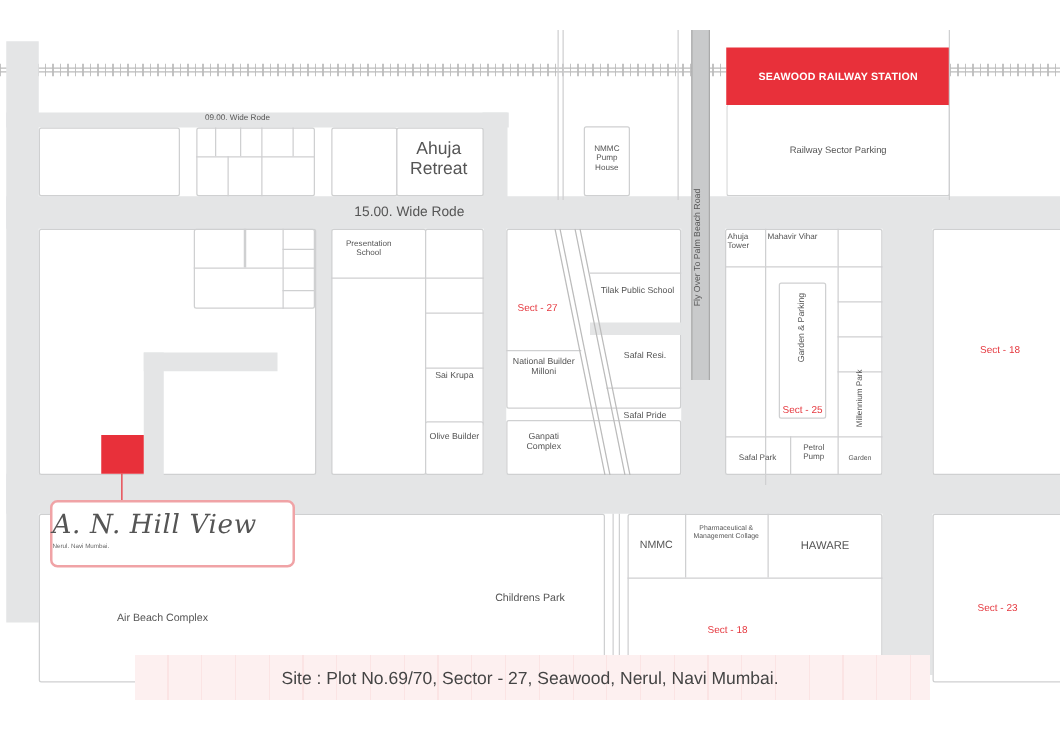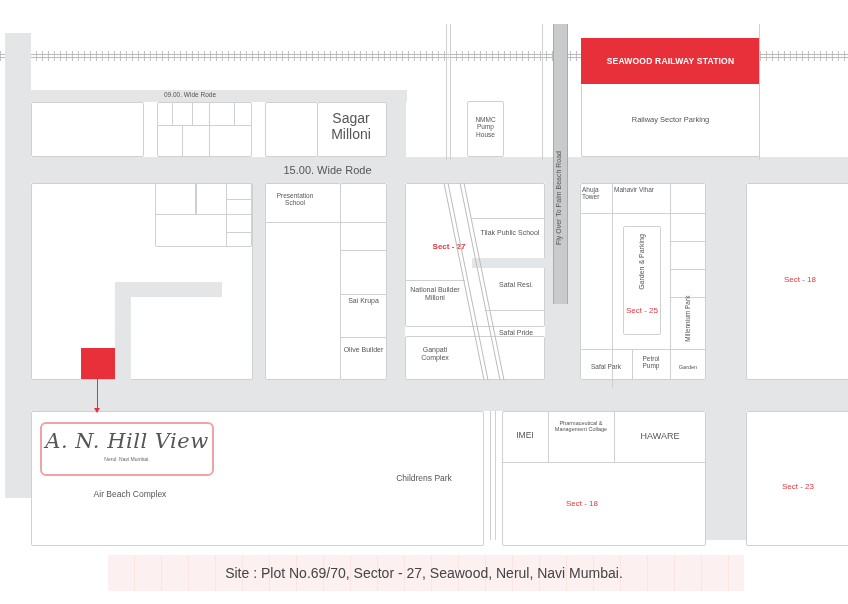--- a/index.html
+++ b/index.html
@@ -16,26 +16,26 @@
         linear-gradient(#aaa, #aaa),
         repeating-linear-gradient(90deg, #b5b5b5 0 1px, transparent 1px 6px);
       background-size: 100% 1px, 100% 1px, 100% 10px;
       background-position: 0 3px, 0 6px, 0 0;
       background-repeat: no-repeat, no-repeat, repeat-x;
       opacity: 0.8; }
     .station { position: absolute; left: 581px; top: 38px; width: 179px; height: 46px; background: #e8303a; color: #fff; font-weight: bold; font-size: 8.5px; display: flex; align-items: center; justify-content: center; letter-spacing: 0.2px; }
     .site-marker { position: absolute; left: 81px; top: 348px; width: 34px; height: 31px; background: #e8303a; }
     .arrow-line { position: absolute; left: 97px; top: 379px; width: 1px; height: 30px; background: #e8303a; }
     .arrow-head { position: absolute; left: 94px; top: 408px; width: 0; height: 0; border-left: 3.5px solid transparent; border-right: 3.5px solid transparent; border-top: 5px solid #e8303a; }
-    .brand { position: absolute; left: 40px; top: 422px; width: 174px; height: 54px; border: 2px solid #f0a3a6; border-radius: 6px; box-sizing: border-box; background: #fff; text-align: center; }
+    .brand { position: absolute; left: 40px; top: 400px; width: 196px; height: 54px; border: 2px solid #f0a3a6; border-radius: 6px; box-sizing: border-box; background: #fff; text-align: left; }
     .brand-title { font-family: "DejaVu Serif", serif; font-style: italic; font-size: 21px; color: #555; margin-top: 5px; letter-spacing: 0.5px; }
     .brand-sub { font-size: 5px; color: #666; margin-top: 3px; }
     .flyover { position: absolute; left: 553px; top: 24px; width: 15px; height: 280px; background: #c9cacb; border-left: 1px solid #aaa; border-right: 1px solid #aaa; box-sizing: border-box; }
     .flyover-lbl { position: absolute; left: 499px; top: 192px; width: 124px; height: 12px; font-size: 7px; color: #555; transform: rotate(-90deg); text-align: center; }
-    .footer { position: absolute; left: 0; top: 555px; width: 848px; height: 40px; }
+    .footer { position: absolute; left: 0; top: 524px; width: 848px; height: 40px; }
     .footer-band { position: absolute; left: 108px; top: 0; width: 636px; height: 36px; background: repeating-linear-gradient(90deg, #fdf0f0 0 26px, #fbe4e4 26px 27px); }
     .footer-text { position: absolute; left: 0; top: 10px; width: 848px; text-align: center; font-size: 14px; color: #444; }
   </style>
 </head>
 <body>
 
 <div class="map">
 
   <div class="rail" style="left:0;top:51px;width:581px;"></div>
   <div class="rail" style="left:760px;top:51px;width:88px;"></div>
@@ -55,21 +55,21 @@
   <div class="ln" style="left:157px;top:125px;width:95px;height:1px;"></div>
   <div class="ln" style="left:172px;top:102px;width:1px;height:23px;"></div>
   <div class="ln" style="left:192px;top:102px;width:1px;height:23px;"></div>
   <div class="ln" style="left:209px;top:102px;width:1px;height:55px;"></div>
   <div class="ln" style="left:234px;top:102px;width:1px;height:23px;"></div>
   <div class="ln" style="left:182px;top:125px;width:1px;height:32px;"></div>
   <div class="lbl" style="left:145px;top:91px;width:90px;font-size:6.5px;">09.00. Wide Rode</div>
 
   <div class="blk" style="left:265px;top:102px;width:53px;height:55px;"></div>
   <div class="blk" style="left:317px;top:102px;width:70px;height:55px;"></div>
-  <div class="lbl" style="left:320px;top:110px;width:62px;font-size:14px;">Sagar Milloni</div>
+  <div class="lbl" style="left:320px;top:110px;width:62px;font-size:14px;">Ahuja Retreat</div>
   <div class="lbl" style="left:265px;top:164px;width:125px;font-size:11px;">15.00. Wide Rode</div>
 
   <div class="ln" style="left:446px;top:24px;width:1px;height:136px;"></div>
   <div class="ln" style="left:450px;top:24px;width:1px;height:136px;"></div>
   <div class="blk" style="left:467px;top:101px;width:37px;height:56px;"></div>
   <div class="lbl" style="left:469px;top:116px;width:33px;font-size:6.5px;">NMMC Pump House</div>
   <div class="ln" style="left:542px;top:24px;width:1px;height:136px;"></div>
 
   <div class="flyover"></div>
   <div class="flyover-lbl">Fly Over To Palm Beach Road</div>
@@ -98,21 +98,21 @@
   <div class="ln" style="left:340px;top:250px;width:47px;height:1px;"></div>
   <div class="ln" style="left:340px;top:294px;width:47px;height:1px;"></div>
   <div class="lbl" style="left:342px;top:297px;width:43px;font-size:7px;">Sai Krupa</div>
   <div class="blk" style="left:340px;top:337px;width:47px;height:43px;"></div>
   <div class="lbl" style="left:342px;top:346px;width:43px;font-size:7px;">Olive Builder</div>
 
   <div class="blk" style="left:405px;top:183px;width:140px;height:144px;"></div>
   <div class="ln" style="left:405px;top:280px;width:60px;height:1px;"></div>
   <div class="ln" style="left:472px;top:218px;width:73px;height:1px;"></div>
   <div class="ln" style="left:485px;top:310px;width:60px;height:1px;"></div>
-  <div class="red-lbl" style="left:424px;top:242px;width:50px;font-size:8px;font-weight:bold;">Sect - 27</div>
+  <div class="red-lbl" style="left:405px;top:242px;width:50px;font-size:8px;font-weight:normal;">Sect - 27</div>
   <div class="lbl" style="left:410px;top:286px;width:50px;font-size:7px;">National Builder Milloni</div>
   <div class="lbl" style="left:475px;top:229px;width:70px;font-size:7px;">Tilak Public School</div>
   <div class="road" style="left:472px;top:258px;width:73px;height:10px;"></div>
   <div class="lbl" style="left:490px;top:281px;width:52px;font-size:7px;">Safal Resi.</div>
   <div class="blk" style="left:405px;top:336px;width:140px;height:44px;"></div>
   <div class="lbl" style="left:410px;top:346px;width:50px;font-size:7px;">Ganpati Complex</div>
   <div class="lbl" style="left:490px;top:329px;width:52px;font-size:7px;">Safal Pride</div>
 
   <svg style="position:absolute;left:440px;top:183px;" width="70" height="197">
     <line x1="4" y1="0" x2="44" y2="197" stroke="#bbb" stroke-width="1"></line>
@@ -128,41 +128,41 @@
   <div class="ln" style="left:670px;top:183px;width:1px;height:197px;"></div>
   <div class="ln" style="left:670px;top:213px;width:36px;height:1px;"></div>
   <div class="ln" style="left:670px;top:241px;width:36px;height:1px;"></div>
   <div class="ln" style="left:670px;top:269px;width:36px;height:1px;"></div>
   <div class="ln" style="left:670px;top:297px;width:36px;height:1px;"></div>
   <div class="ln" style="left:580px;top:349px;width:126px;height:1px;"></div>
   <div class="lbl" style="left:580px;top:186px;width:30px;font-size:6.5px;text-align:left;padding-left:2px;">Ahuja Tower</div>
   <div class="lbl" style="left:614px;top:186px;width:40px;font-size:6.5px;">Mahavir Vihar</div>
   <div class="blk" style="left:623px;top:226px;width:38px;height:109px;"></div>
   <div class="lbl" style="left:609px;top:258px;width:66px;font-size:7px;transform:rotate(-90deg);">Garden &amp; Parking</div>
-  <div class="red-lbl" style="left:620px;top:306px;width:44px;font-size:8px;">Sect - 25</div>
+  <div class="red-lbl" style="left:620px;top:323px;width:44px;font-size:8px;">Sect - 25</div>
   <div class="lbl" style="left:662px;top:315px;width:52px;font-size:6.5px;transform:rotate(-90deg);">Millennium Park</div>
   <div class="lbl" style="left:581px;top:363px;width:50px;font-size:6.5px;">Safal Park</div>
   <div class="ln" style="left:632px;top:349px;width:1px;height:31px;"></div>
   <div class="lbl" style="left:634px;top:355px;width:34px;font-size:6.5px;">Petrol Pump</div>
   <div class="lbl" style="left:671px;top:364px;width:34px;font-size:5.5px;">Garden</div>
 
   <div class="blk" style="left:746px;top:183px;width:110px;height:197px;"></div>
   <div class="red-lbl" style="left:770px;top:275px;width:60px;font-size:8px;">Sect - 18</div>
 
   <div class="blk" style="left:31px;top:411px;width:453px;height:135px;"></div>
   <div class="lbl" style="left:60px;top:490px;width:140px;font-size:8.5px;">Air Beach Complex</div>
   <div class="lbl" style="left:374px;top:474px;width:100px;font-size:8.5px;">Childrens Park</div>
   <div class="ln" style="left:490px;top:411px;width:1px;height:129px;"></div>
   <div class="ln" style="left:495px;top:411px;width:1px;height:129px;"></div>
 
   <div class="blk" style="left:502px;top:411px;width:204px;height:135px;"></div>
   <div class="ln" style="left:502px;top:462px;width:204px;height:1px;"></div>
   <div class="ln" style="left:548px;top:411px;width:1px;height:51px;"></div>
   <div class="ln" style="left:614px;top:411px;width:1px;height:51px;"></div>
-  <div class="lbl" style="left:504px;top:431px;width:42px;font-size:8.5px;">IMEI</div>
+  <div class="lbl" style="left:504px;top:431px;width:42px;font-size:8.5px;">NMMC</div>
   <div class="lbl" style="left:550px;top:420px;width:62px;font-size:5.5px;">Pharmaceutical &amp; Management Collage</div>
   <div class="lbl" style="left:616px;top:431px;width:88px;font-size:9px;">HAWARE</div>
   <div class="red-lbl" style="left:550px;top:499px;width:64px;font-size:8px;">Sect - 18</div>
 
   <div class="blk" style="left:746px;top:411px;width:110px;height:135px;"></div>
   <div class="red-lbl" style="left:768px;top:482px;width:60px;font-size:8px;">Sect - 23</div>
 
   <div class="arrow-line"></div>
   <div class="arrow-head"></div>
   <div class="brand">

